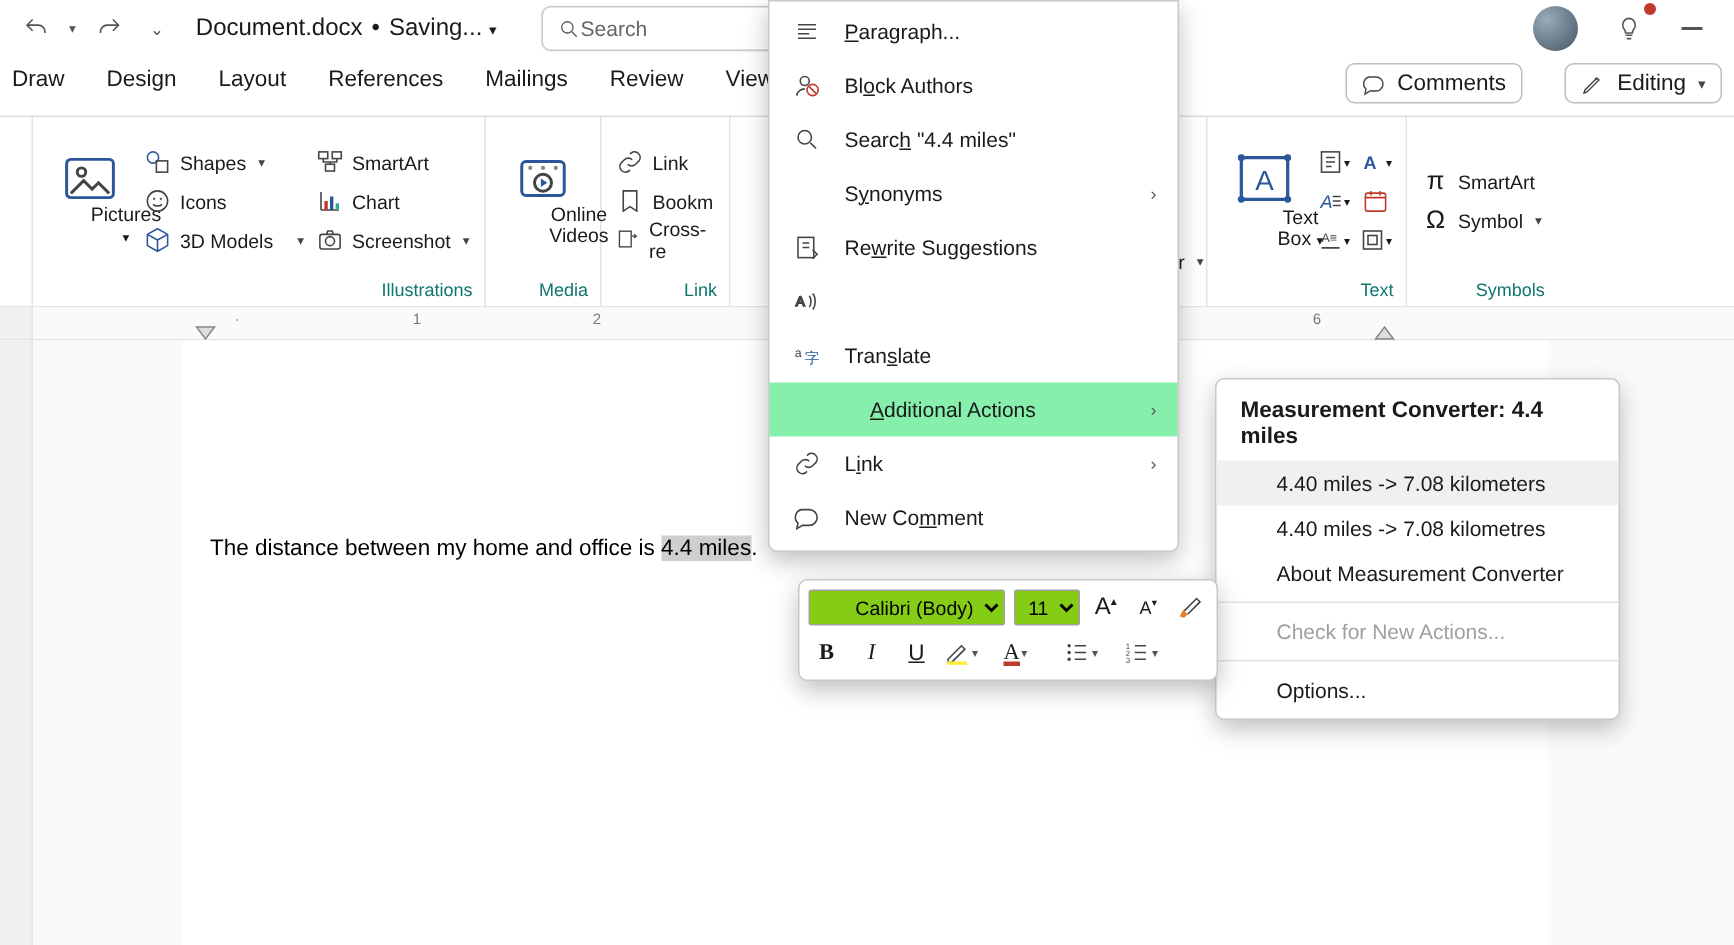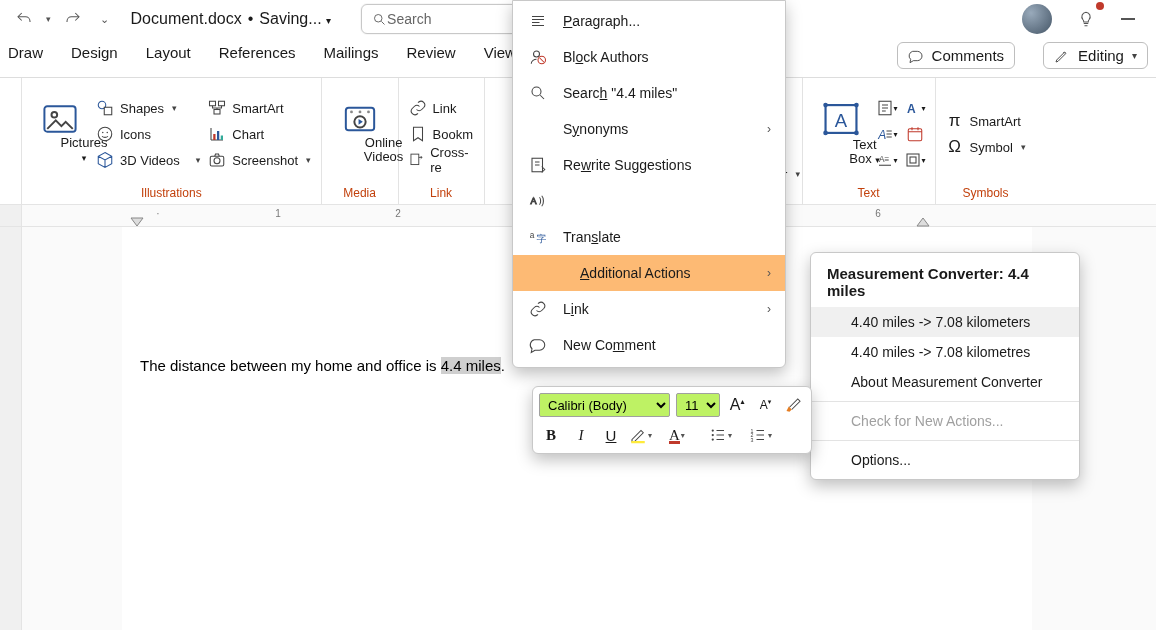--- a/index.html
+++ b/index.html
@@ -25,21 +25,21 @@
   .tabs .tab { padding: 2px 0; }
   .tabs .spacer { flex: 1; }
   .rt-button { border: 1px solid #bebebe; border-radius: 6px; padding: 4px 10px; display: flex; align-items: center; gap: 8px; background: #fff; }
   .rt-button svg { stroke: #444; fill: none; }
   .rt-button .caret { font-size: 10px; color: #444; }
 
   
   .ribbon { display: flex; height: 128px; border-top: 1px solid #ddd; border-bottom: 1px solid #e4e4e4; }
   .group { display: flex; flex-direction: column; border-right: 1px solid #e3e3e3; padding: 4px 8px 2px 8px; }
   .group .body { flex: 1; display: flex; gap: 4px; }
-  .group .label { text-align: center; font-size: 12px; color: #c2410c; padding-bottom: 2px; }
+  .group .label { text-align: right; font-size: 12px; color: #0f766e; padding-bottom: 2px; }
   .col { display: flex; flex-direction: column; justify-content: center; gap: 2px; }
   .big { width: 60px; display: flex; flex-direction: column; align-items: center; justify-content: center; gap: 2px; text-align: center; font-size: 13px; }
   .big .cap { line-height: 1.1; margin-left: 48px; }
   .itm { display: flex; align-items: center; gap: 6px; font-size: 13px; padding: 1px 2px; height: 24px; }
   .itm .caret { font-size: 9px; color: #444; margin-left: 2px; }
   .mini { width: 24px; height: 24px; display: flex; align-items: center; justify-content: center; }
 
   
   .ruler-wrap { display: flex; height: 22px; background: #fafafa; border-bottom: 1px solid #e4e4e4; }
   .ruler-gutter { width: 22px; border-right: 1px solid #e4e4e4; background: #f0f0f0; }
@@ -51,38 +51,38 @@
   
   .workarea { display: flex; height: 442px; background: #fafafa; }
   .workarea .gutter { width: 22px; background: #f0f0f0; border-right: 1px solid #e4e4e4; }
   .page { margin-left: 100px; width: 910px; background: #fff; padding-top: 130px; min-height: 442px; font-family: Calibri, Arial, sans-serif; font-size: 15px; color: #000; }
   .page .line { padding-left: 18px; }
   .page .sel { background: #cfcfcf; }
 
   
   .ctxmenu { position: absolute; left: 512px; top: 0; width: 274px; background: #fff; border: 1px solid #c8c8c8; border-radius: 0 0 6px 6px; box-shadow: 0 6px 16px rgba(0,0,0,.25); padding: 2px 0 4px 0; }
   .ctxmenu .row { display: flex; align-items: center; height: 36px; padding: 0 14px 0 14px; gap: 14px; font-size: 14px; }
-  .ctxmenu .row:hover, .ctxmenu .row.hover { background: #fdba74; gap: 31px; }
+  .ctxmenu .row:hover, .ctxmenu .row.hover { background: #86efac; gap: 31px; }
   .ctxmenu .row .ic { width: 22px; display: flex; justify-content: center; }
   .ctxmenu .row .txt { flex: 1; }
   .ctxmenu .row .chv { font-size: 12px; color: #555; }
   .ctxmenu u { text-decoration: underline; text-decoration-thickness: 1px; }
 
   
   .submenu { position: absolute; left: 810px; top: 252px; width: 270px; background: #fff; border: 1px solid #c8c8c8; border-radius: 6px; box-shadow: 0 6px 16px rgba(0,0,0,.25); padding: 4px 0; }
   .submenu .hdr { padding: 8px 16px; font-weight: 700; font-size: 15px; }
   .submenu .row { padding: 7px 16px 7px 40px; font-size: 14px; }
   .submenu .row:hover, .submenu .row.hover { background: #f0f0f0; }
   .submenu .sep { height: 1px; background: #e3e3e3; margin: 4px 0; }
   .submenu .disabled { color: #a0a0a0; }
 
   
   .minitb { position: absolute; left: 532px; top: 386px; width: 280px; background: #fff; border: 1px solid #c8c8c8; border-radius: 6px; box-shadow: 0 6px 16px rgba(0,0,0,.25); padding: 6px; display: flex; flex-direction: column; gap: 6px; }
   .minitb .r1, .minitb .r2 { display: flex; align-items: center; gap: 6px; }
-  .minitb select, .minitb input { height: 24px; border: 1px solid #a0a0a0; border-radius: 2px; font-size: 13px; padding: 0 4px; background: #bef264; }
+  .minitb select, .minitb input { height: 24px; border: 1px solid #a0a0a0; border-radius: 2px; font-size: 13px; padding: 0 4px; background: #84cc16; text-align: right; }
   .minitb .font { width: 140px; }
   .minitb .size { width: 44px; }
   .minitb .tbtn { width: 24px; height: 24px; display: flex; align-items: center; justify-content: center; font-size: 15px; }
   .minitb .tbtn.split { width: 34px; justify-content: flex-start; gap: 1px; }
   .minitb .tbtn .caret { font-size: 8px; color: #555; }
   .bold { font-weight: 700; font-family: Georgia, serif; }
   .ital { font-style: italic; font-family: Georgia, serif; }
   .uline { text-decoration: underline; }
 
   
@@ -186,21 +186,21 @@
               <circle cx="9" cy="10" r="1" fill="#444"></circle>
               <circle cx="15" cy="10" r="1" fill="#444"></circle>
               <path class="ico" d="M8 15c2 2 6 2 8 0"></path>
             </svg>
           <span>Icons</span>
         </div>
         <div class="itm">
           <svg width="18" height="18" viewBox="0 0 24 24">
               <path class="ico ico-blue" d="M12 2l9 5v10l-9 5-9-5V7l9-5zM3 7l9 5 9-5M12 12v10"></path>
             </svg>
-          <span>3D Videos</span>
+          <span>3D Models</span>
             <span class="caret" style="margin-left:10px">▾</span>
         </div>
       </div>
       <div class="col">
         <div class="itm">
           <svg width="18" height="18" viewBox="0 0 24 24">
               <rect class="ico" x="2" y="3" width="8" height="6" fill="#3a9"></rect>
               <rect class="ico" x="14" y="3" width="8" height="6"></rect>
               <rect class="ico" x="8" y="14" width="8" height="6"></rect>
               <path class="ico" d="M6 9v3h12V9M12 12v2"></path>

